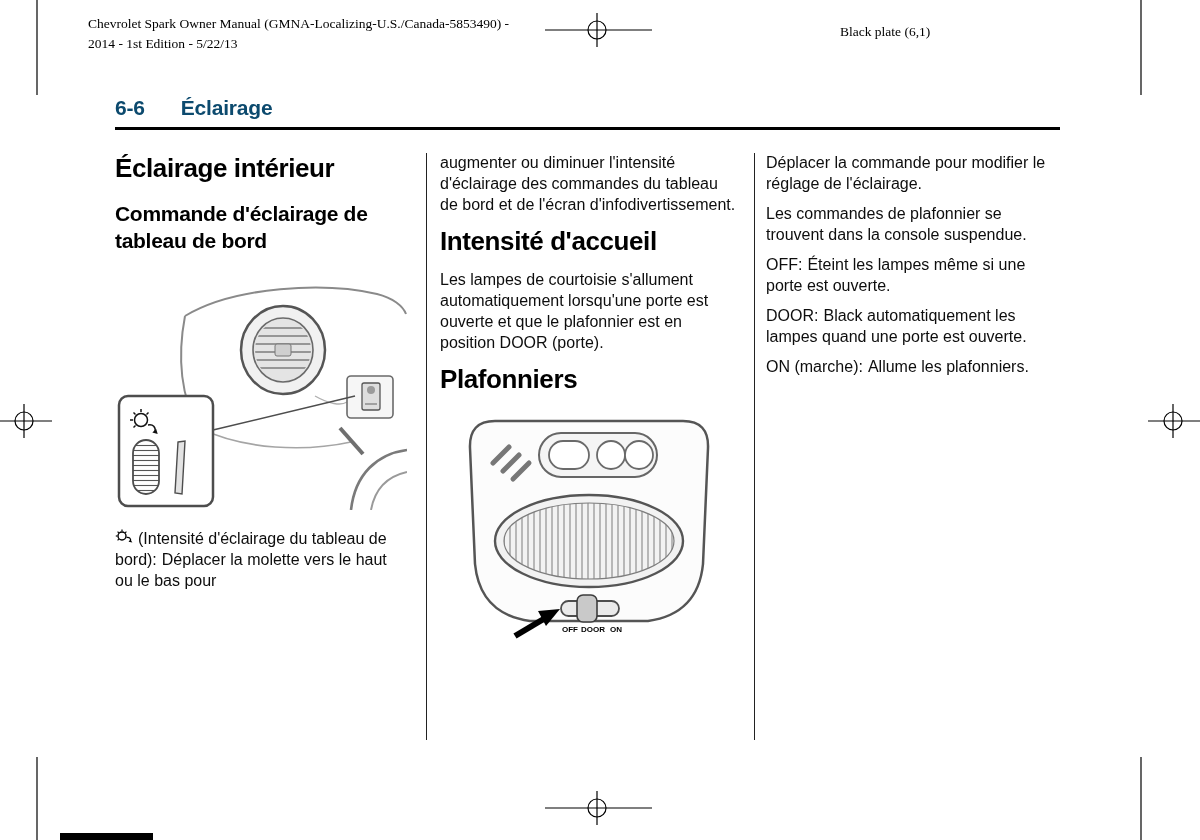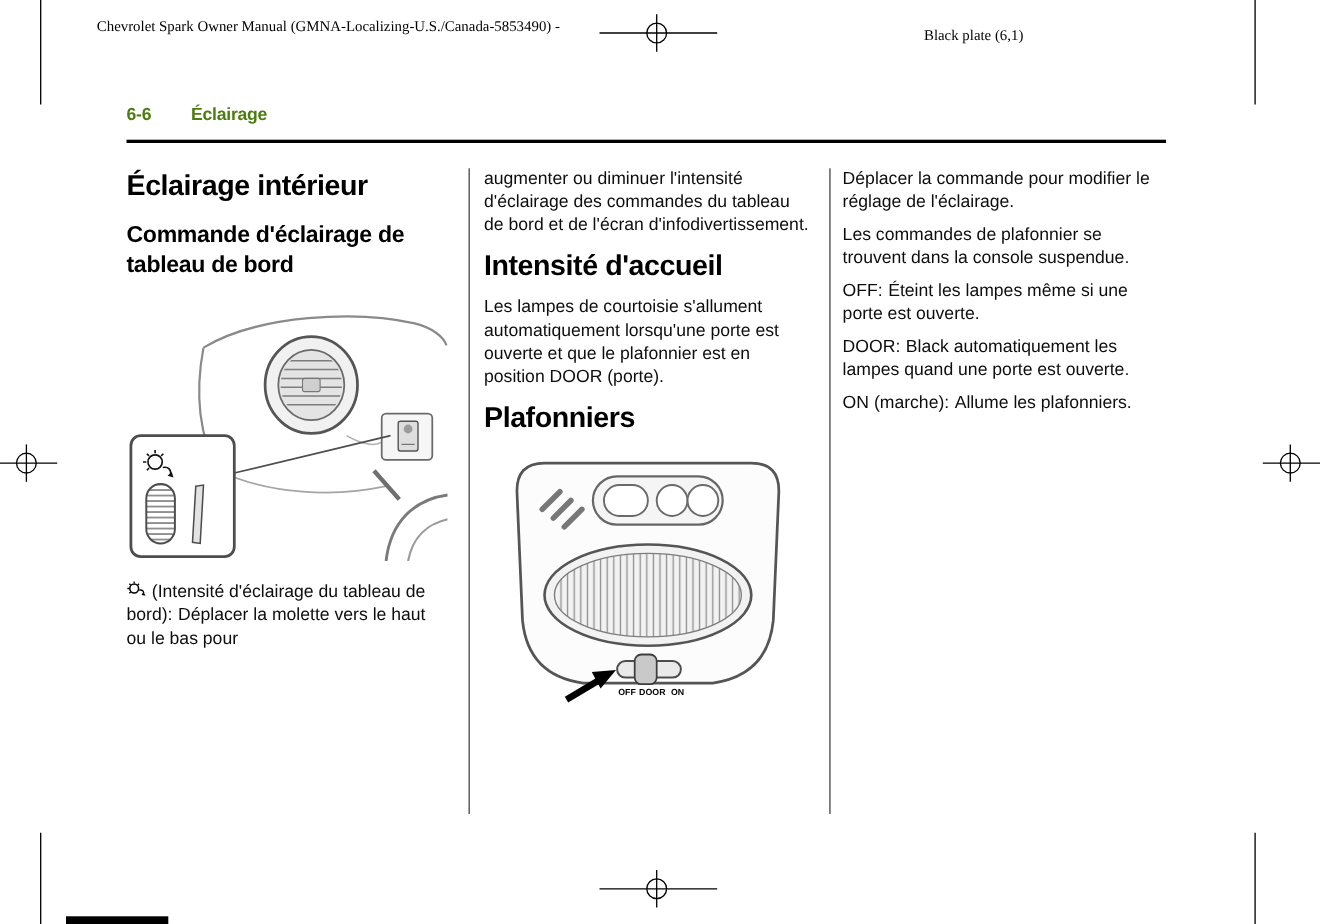--- a/index.html
+++ b/index.html
@@ -7,21 +7,21 @@
   .page {
     position:relative; width:1200px; height:840px; background:#ffffff;
     font-family:"Liberation Sans", sans-serif; color:#101010; overflow:hidden;
   }
   
   .print-header { position:absolute; font-family:"Liberation Serif", serif; font-size:13.5px; line-height:1.5; color:#000; }
   .ph-left  { left:88px; top:14px; }
   .ph-right { left:840px; top:22px; }
 
   
-  .section-head { position:absolute; left:115px; top:96px; font-size:16px; font-weight:bold; letter-spacing:-0.2px; color:#4d7c0f; }
+  .section-head { position:absolute; left:115px; top:96px; font-size:21px; font-weight:bold; letter-spacing:-0.2px; color:#0c4a6e; }
   .section-title { margin-left:36px; }
   .head-rule { position:absolute; left:115px; top:127px; width:945px; height:2.5px; background:#000; }
 
   
   .col { position:absolute; top:152px; font-size:16px; line-height:21px; color:#0d0d0d; }
   .col1 { left:115px; width:292px; }
   .col2 { left:440px; width:300px; }
   .col3 { left:766px; width:282px; }
   .divider { position:absolute; top:153px; height:587px; width:1px; background:#222; }
   .div1 { left:426px; }
@@ -46,20 +46,21 @@
   .crop { position:absolute; left:0; top:0; pointer-events:none; }
   .ink-bar { position:absolute; left:60px; top:833px; width:93px; height:7px; background:#000; }
 </style>
 </head>
 <body>
 
 <div class="page">
 
   <div class="print-header ph-left">
     <div>Chevrolet Spark Owner Manual (GMNA-Localizing-U.S./Canada-5853490) -</div>
+    <div>2014 - 1st Edition - 5/22/13</div>
   </div>
   <div class="print-header ph-right">Black plate (6,1)</div>
 
   <div class="section-head">
     <span>6-6</span><span class="section-title">Éclairage</span>
   </div>
   <div class="head-rule"></div>
 
   <div class="divider div1"></div>
   <div class="divider div2"></div>

